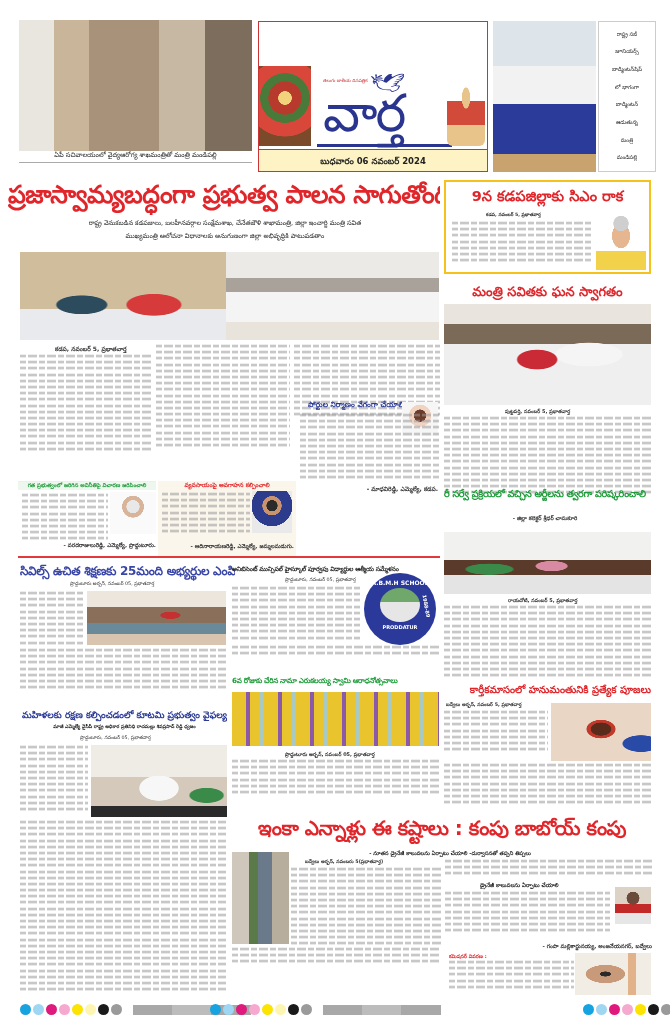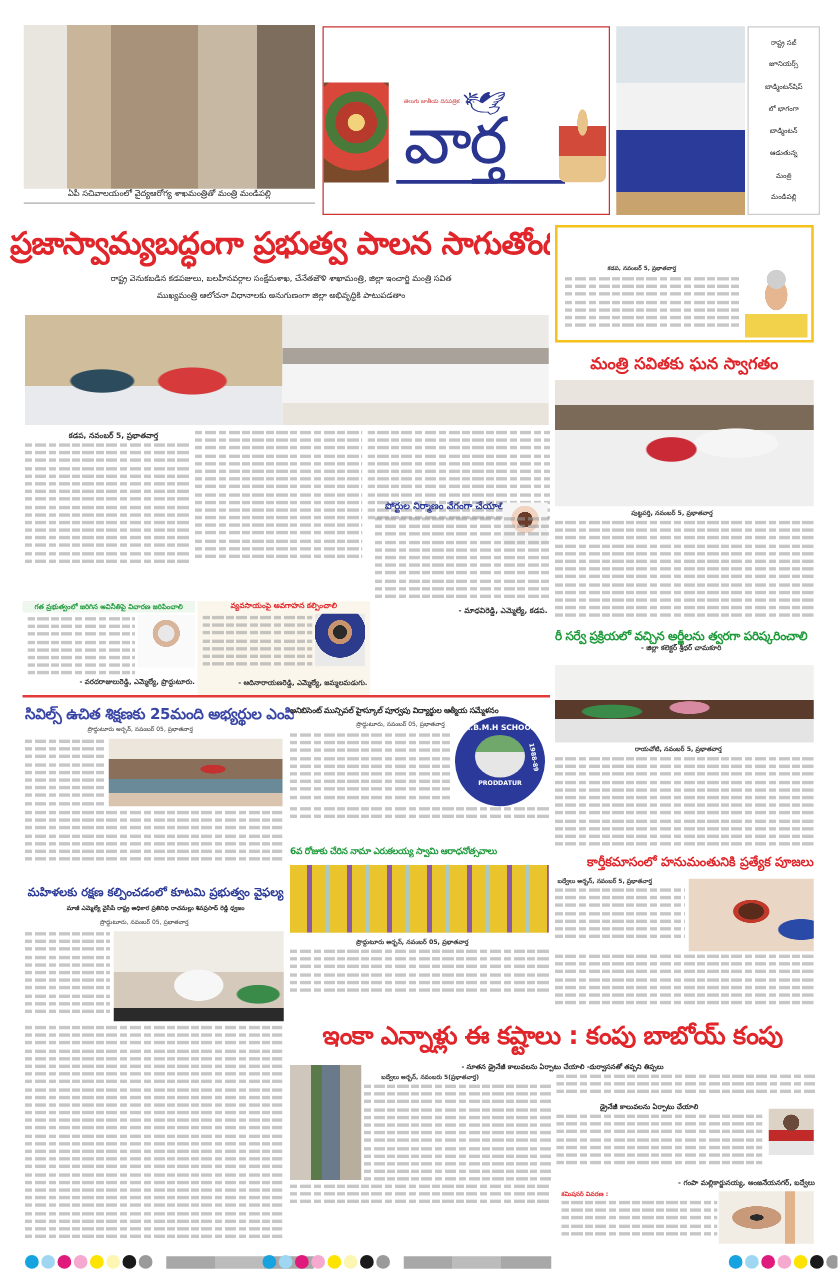--- a/index.html
+++ b/index.html
@@ -28,20 +28,21 @@
 <div class="abs caption" style="left:19px;top:151px;width:233px;font-size:6.6px;">ఏపీ సచివాలయంలో వైద్యఆరోగ్య శాఖమంత్రితో మంత్రి మండిపల్లి</div>
 <div class="abs" style="left:19px;top:162px;width:233px;height:1px;background:#aaa"></div>
 
 <div class="abs" style="left:258px;top:21px;width:230px;height:151px;border:1px solid #c33;background:#fff;">
   <div style="position:absolute;left:0;top:44px;width:52px;height:80px;background:radial-gradient(circle at 50% 40%,#f2d37c 0 12%,#b83a2c 13% 30%,#4a7a3a 31% 45%,#d9473a 46% 70%,#7a4a2a 71%);"></div>
   <div style="position:absolute;left:64px;top:56px;font-size:4.5px;color:#c33;white-space:nowrap">తెలుగు జాతీయ దినపత్రిక</div>
   <div style="position:absolute;left:117px;top:50px;font-size:18px;color:#2a3590;transform:scaleX(1.6)">🕊</div>
   <div style="position:absolute;left:64px;top:62px;font-size:52px;font-weight:normal;color:#2a3590;line-height:58px;white-space:nowrap;letter-spacing:-2px">వార్త</div>
   <div style="position:absolute;left:58px;top:122px;width:135px;height:3px;background:#2a3590"></div>
   <div style="position:absolute;left:188px;top:64px;width:38px;height:60px;background:radial-gradient(ellipse at 50% 20%,#e8c48a 0 15%,transparent 16%),linear-gradient(180deg,transparent 25%,#d24a3a 25% 65%,#e8c48a 65%);border-radius:6px"></div>
+  <div style="position:absolute;left:0;bottom:0;width:100%;height:22px;background:#fdf3c4;border-top:1px solid #c33;text-align:center;line-height:22px;font-size:8.5px;font-weight:bold;color:#222">బుధవారం 06 నవంబర్ 2024</div>
 </div>
 
 <div class="abs photo" style="left:493px;top:21px;width:103px;height:151px;background:linear-gradient(180deg,#dde4ea 0 30%,#f2f2f2 30% 55%,#2b3b9a 55% 88%,#c9a36e 88%);"></div>
 <div class="abs" style="left:598px;top:21px;width:58px;height:151px;border:1px solid #ccc;display:flex;flex-direction:column;justify-content:space-around;align-items:center;padding:4px 0">
   <div class="caption" style="font-size:5.5px">రాష్ట్ర సబ్</div>
   <div class="caption" style="font-size:5.5px">జూనియర్స్</div>
   <div class="caption" style="font-size:5.5px">బాడ్మింటన్‌షిప్</div>
   <div class="caption" style="font-size:5.5px">లో భాగంగా</div>
   <div class="caption" style="font-size:5.5px">బాడ్మింటన్</div>
   <div class="caption" style="font-size:5.5px">ఆడుతున్న</div>
@@ -154,20 +155,21 @@
       <span class="l"></span>
       <span class="l"></span>
       <span class="l"></span>
       <span class="l"></span>
     </div>
   <div class="byline" style="position:absolute;right:2px;top:62px;font-size:5.6px">- ఆదినారాయణరెడ్డి, ఎమ్మెల్యే, జమ్మలమడుగు.</div>
 </div>
 <div class="abs rule" style="left:18px;top:556px;width:422px;height:2px;"></div>
 
 <div class="abs" style="left:444px;top:180px;width:207px;height:94px;border:2px solid #f4c21b;">
+  <div class="hl red" style="font-size:14.5px;text-align:center;margin-top:6px">9న కడపజిల్లాకు సిఎం రాక</div>
   <div class="dateline" style="position:absolute;left:40px;top:30px;font-size:4.6px">కడప, నవంబర్ 5, ప్రభాతవార్త</div>
   <div class="txt" style="position:absolute;left:6px;top:38px;width:140px;height:50px;">
       <span class="l"></span>
       <span class="l"></span>
       <span class="l"></span>
       <span class="l"></span>
       <span class="l"></span>
       <span class="l"></span>
       <span class="l"></span>
     </div>
@@ -185,21 +187,21 @@
     <span class="l"></span>
     <span class="l"></span>
     <span class="l"></span>
     <span class="l"></span>
     <span class="l"></span>
     <span class="l"></span>
     <span class="l"></span>
     <span class="l"></span>
   </div>
 
-<div class="abs hl green" style="left:444px;top:504px;width:210px;font-size:9.6px;letter-spacing:-0.3px">రీ సర్వే ప్రక్రియలో వచ్చిన అర్జీలను త్వరగా పరిష్కరించాలి</div>
+<div class="abs hl green" style="left:444px;top:488px;width:210px;font-size:9.6px;letter-spacing:-0.3px">రీ సర్వే ప్రక్రియలో వచ్చిన అర్జీలను త్వరగా పరిష్కరించాలి</div>
 <div class="abs byline" style="left:480px;top:515px;width:130px;font-size:5.5px;text-align:center">- జిల్లా కలెక్టర్ శ్రీధర్ చామకూరి</div>
 <div class="abs photo" style="left:444px;top:532px;width:207px;height:62px;background:radial-gradient(ellipse at 22% 60%,#3a8a4a 0 10%,transparent 11%),radial-gradient(ellipse at 52% 55%,#d98aa3 0 10%,transparent 11%),linear-gradient(180deg,#f1f1ef 0 45%,#5a3a2a 45% 70%,#e4e4e4 70%);"></div>
 <div class="abs dateline" style="left:508px;top:597px;font-size:5px">రాయచోటి, నవంబర్ 5, ప్రభాతవార్త</div>
 <div class="abs txt" style="left:444px;top:604px;width:207px;height:76px;">
     <span class="l"></span>
     <span class="l"></span>
     <span class="l"></span>
     <span class="l"></span>
     <span class="l"></span>
     <span class="l"></span>

